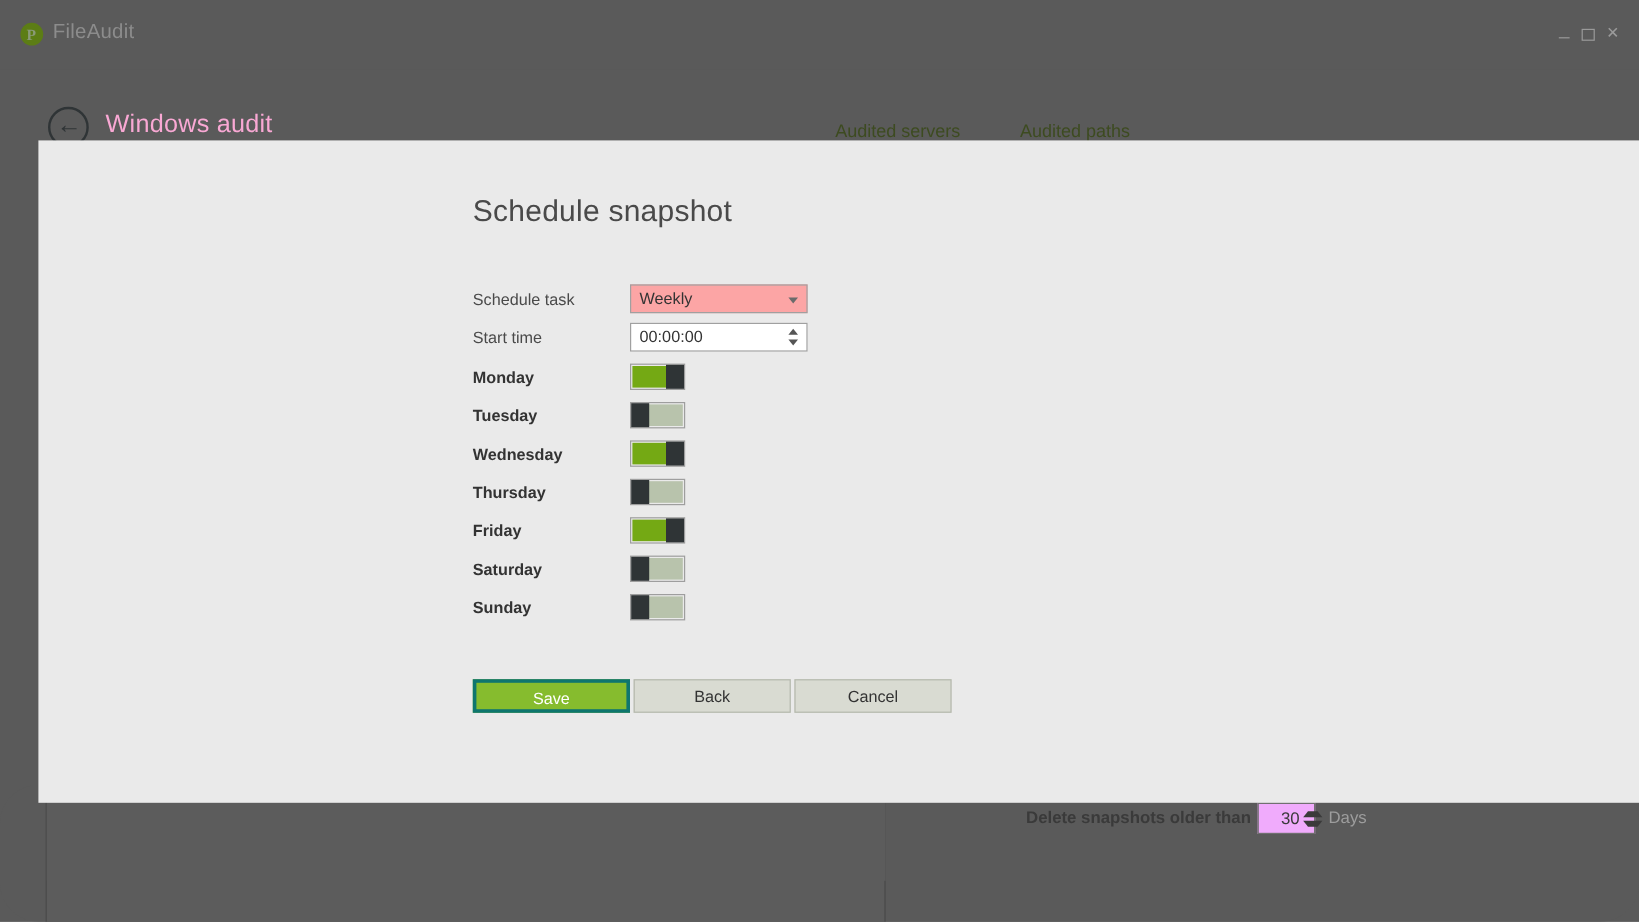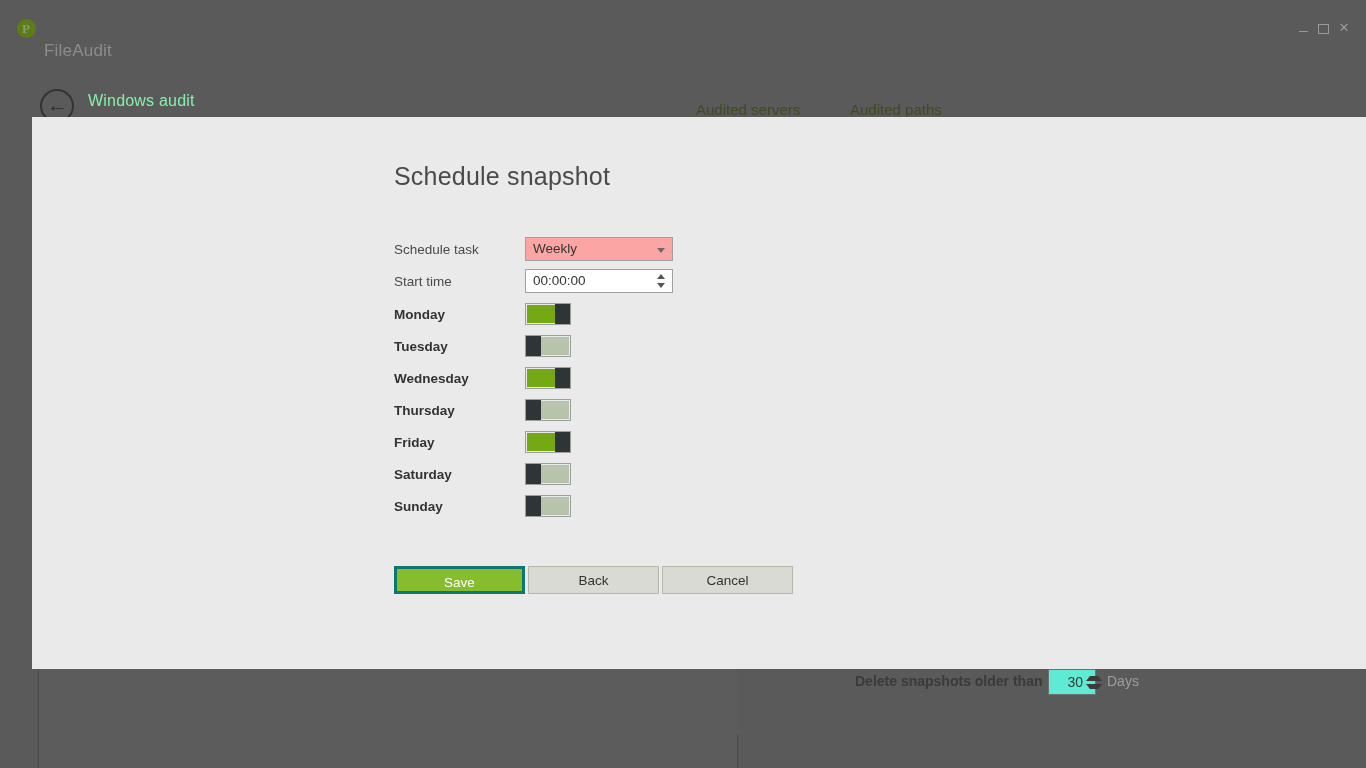--- a/index.html
+++ b/index.html
@@ -45,21 +45,20 @@
     line-height: 13px;
     font-weight: bold;
     font-family: "Liberation Serif", serif;
   }
   #app-title {
     position: absolute;
     left: 44px; top: 17px;
     font-size: 17px;
     color: #8c8c8c;
     letter-spacing: .2px;
-    margin-top: 24px;
   }
   .win-btn {
     position: absolute;
     top: 20px;
     width: 16px; height: 16px;
     color: #9a9a9a;
     font-size: 13px;
     line-height: 16px;
     text-align: center;
   }
@@ -93,22 +92,22 @@
     left: 5px; top: 3px;
     width: 20px; height: 22px;
     color: #2f3436;
     font-size: 21px;
     line-height: 22px;
     text-align: center;
   }
   #page-title {
     position: absolute;
     left: 88px; top: 92px;
-    font-size: 16px;
-    color: #86efac;
+    font-size: 21px;
+    color: #f9a8d4;
     letter-spacing: .2px;
   }
 
   
   #nav-tabs {
     position: absolute;
     left: 0; top: 90px;
     width: 1366px; height: 40px;
   }
   .nav-tab {
@@ -159,21 +158,21 @@
     left: 0; top: 4px;
     font-size: 14px;
     font-weight: bold;
     color: #3a3a3a;
     white-space: nowrap;
   }
   #retention-spinner {
     position: absolute;
     left: 193px; top: 0px;
     width: 48px; height: 26px;
-    background: #5eead4;
+    background: #f0abfc;
     border: 1px solid #707070;
     box-sizing: border-box;
   }
   #retention-spinner .val {
     position: absolute;
     left: 0; top: 4px;
     width: 34px;
     text-align: right;
     font-size: 14px;
     color: #3a3a3a;

